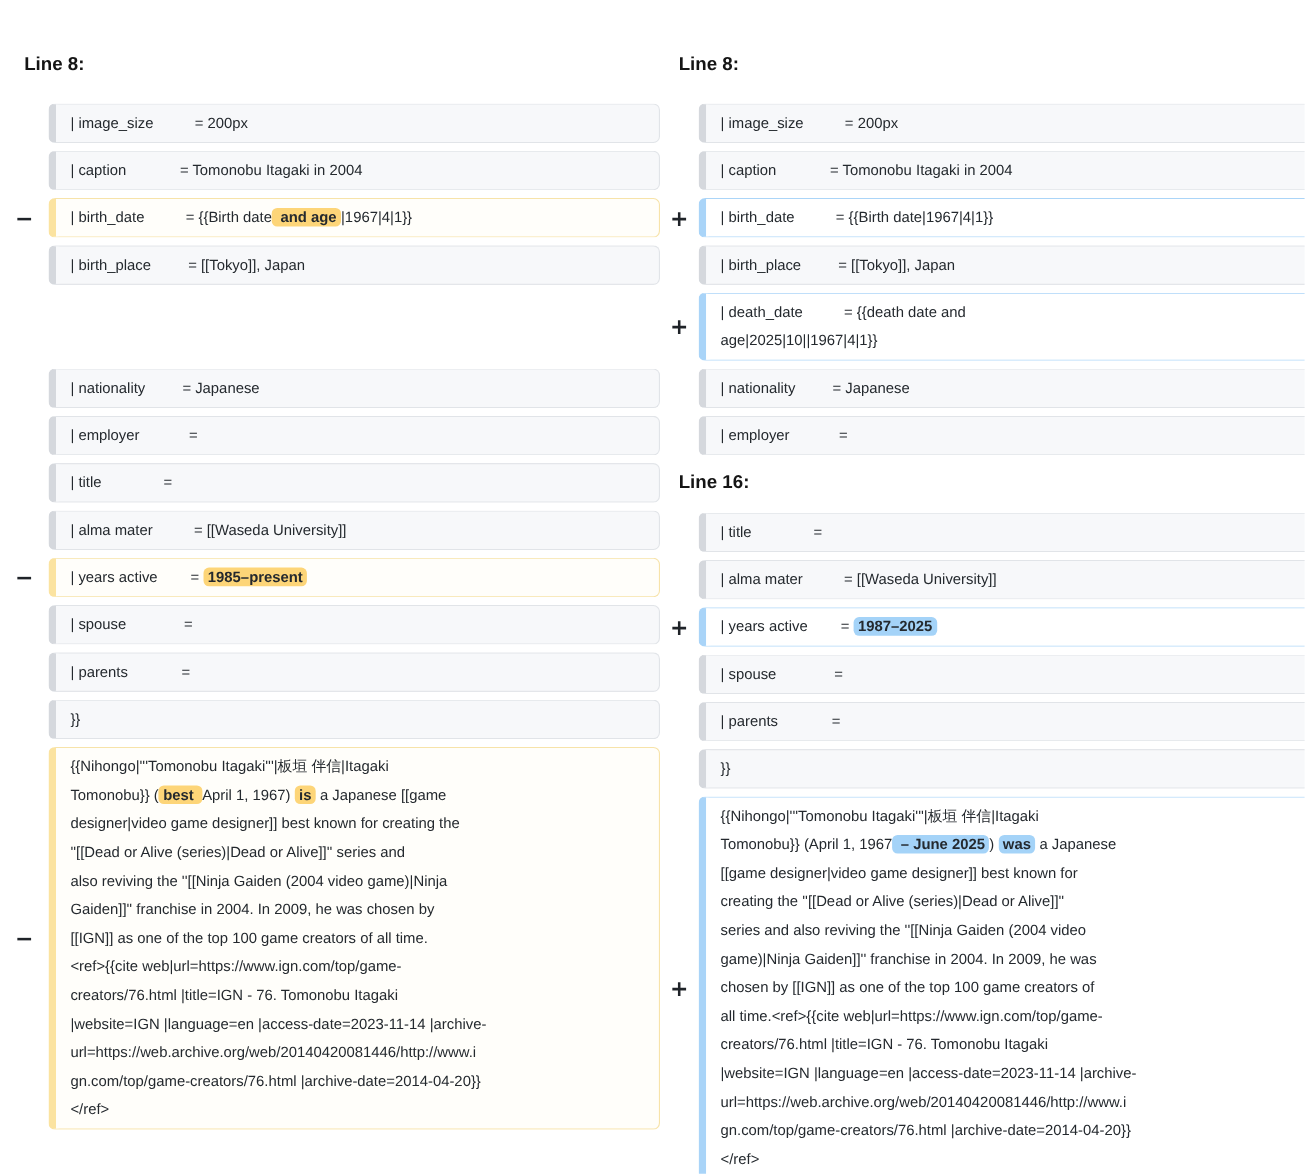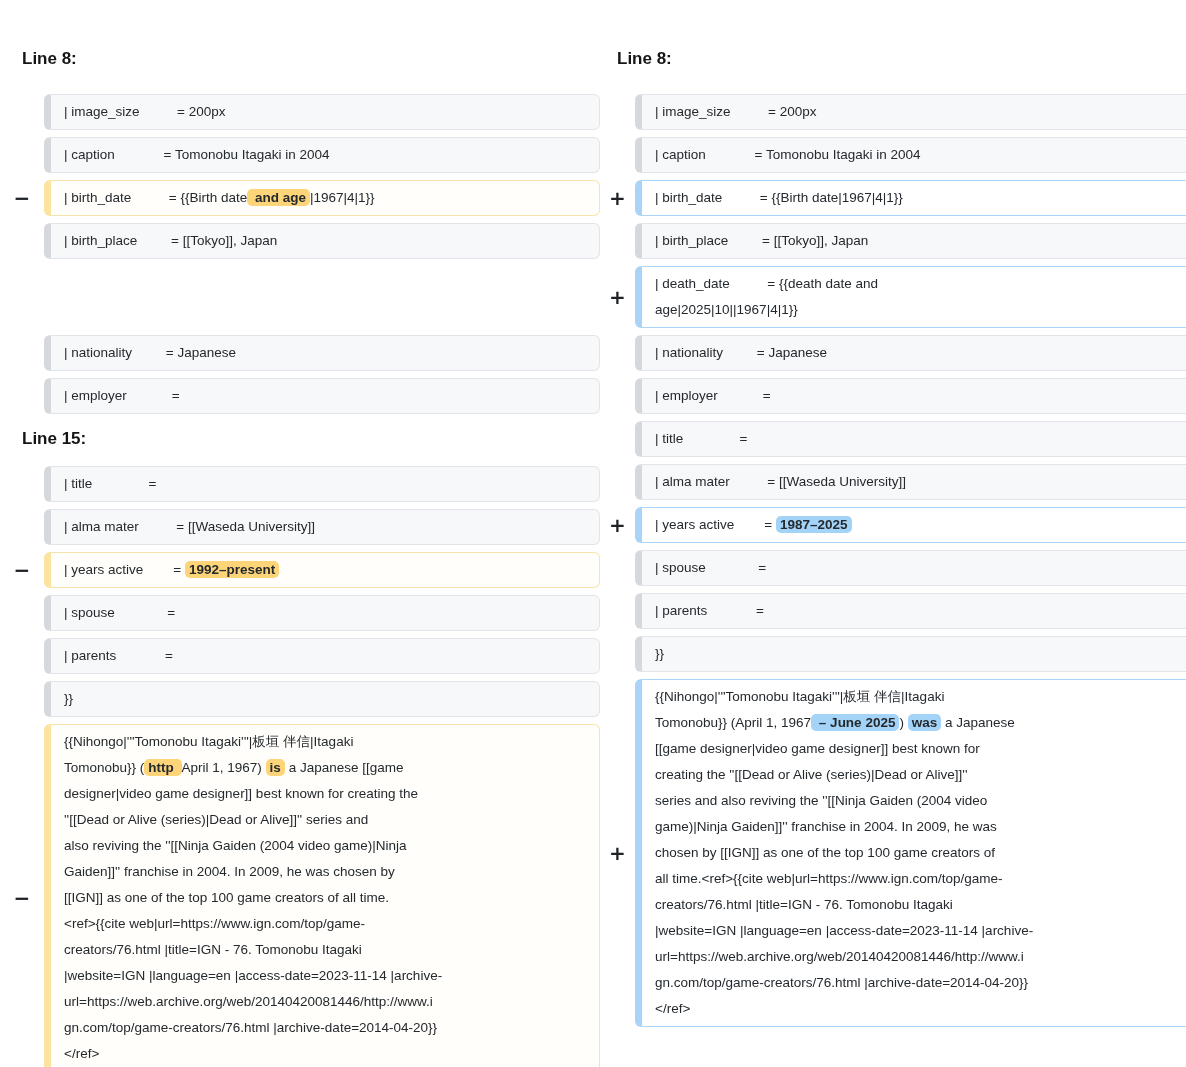--- a/index.html
+++ b/index.html
@@ -119,53 +119,52 @@
       </div>
       <div class="drow spacer" style="height: 62px;"></div>
       <div class="drow">
         <div class="gutter"></div>
         <div class="box context">| nationality         = Japanese</div>
       </div>
       <div class="drow">
         <div class="gutter"></div>
         <div class="box context">| employer            =</div>
       </div>
-      <div class="diff-header">Line 15:</div>
       <div class="drow">
         <div class="gutter"></div>
         <div class="box context">| title               =</div>
       </div>
       <div class="drow">
         <div class="gutter"></div>
         <div class="box context">| alma mater          = [[Waseda University]]</div>
       </div>
       <div class="drow">
         <div class="gutter">
           <span class="marker">−</span>
         </div>
-        <div class="box removed">| years active        = <span class="hl del">1992–present</span></div>
+        <div class="box removed">| years active        = <span class="hl del">1985–present</span></div>
       </div>
       <div class="drow">
         <div class="gutter"></div>
         <div class="box context">| spouse              =</div>
       </div>
       <div class="drow">
         <div class="gutter"></div>
         <div class="box context">| parents             =</div>
       </div>
       <div class="drow">
         <div class="gutter"></div>
         <div class="box context">}}</div>
       </div>
       <div class="drow">
         <div class="gutter">
           <span class="marker">−</span>
         </div>
         <div class="box removed">{{Nihongo|'''Tomonobu Itagaki'''|板垣 伴信|Itagaki
-Tomonobu}} (<span class="hl del">http </span>April 1, 1967) <span class="hl del">is</span> a Japanese [[game
+Tomonobu}} (<span class="hl del">best </span>April 1, 1967) <span class="hl del">is</span> a Japanese [[game
 designer|video game designer]] best known for creating the
 ''[[Dead or Alive (series)|Dead or Alive]]'' series and
 also reviving the ''[[Ninja Gaiden (2004 video game)|Ninja
 Gaiden]]'' franchise in 2004. In 2009, he was chosen by
 [[IGN]] as one of the top 100 game creators of all time.
 &lt;ref&gt;{{cite web|url=https://www.ign.com/top/game-
 creators/76.html |title=IGN - 76. Tomonobu Itagaki
 |website=IGN |language=en |access-date=2023-11-14 |archive-
 url=https://web.archive.org/web/20140420081446/http://www.i
 gn.com/top/game-creators/76.html |archive-date=2014-04-20}}
@@ -200,20 +199,21 @@
 age|2025|10||1967|4|1}}</div>
       </div>
       <div class="drow">
         <div class="gutter"></div>
         <div class="box context">| nationality         = Japanese</div>
       </div>
       <div class="drow">
         <div class="gutter"></div>
         <div class="box context">| employer            =</div>
       </div>
+      <div class="diff-header">Line 16:</div>
       <div class="drow">
         <div class="gutter"></div>
         <div class="box context">| title               =</div>
       </div>
       <div class="drow">
         <div class="gutter"></div>
         <div class="box context">| alma mater          = [[Waseda University]]</div>
       </div>
       <div class="drow">
         <div class="gutter">

